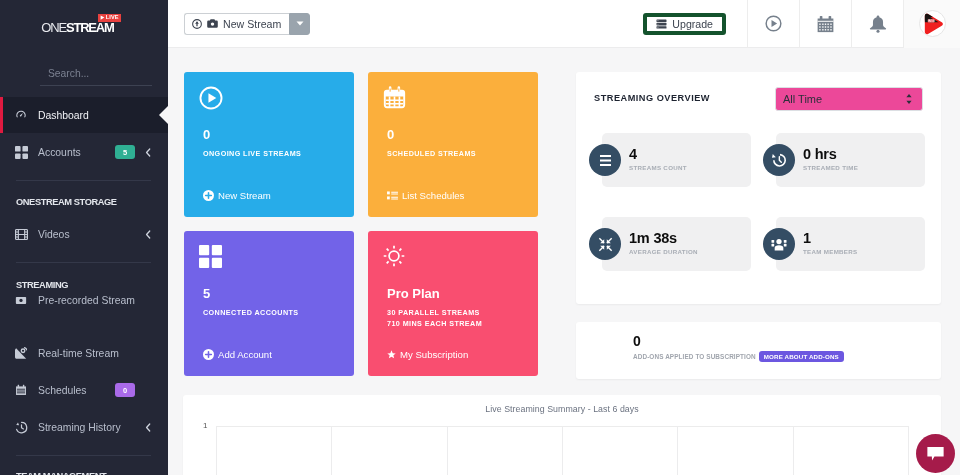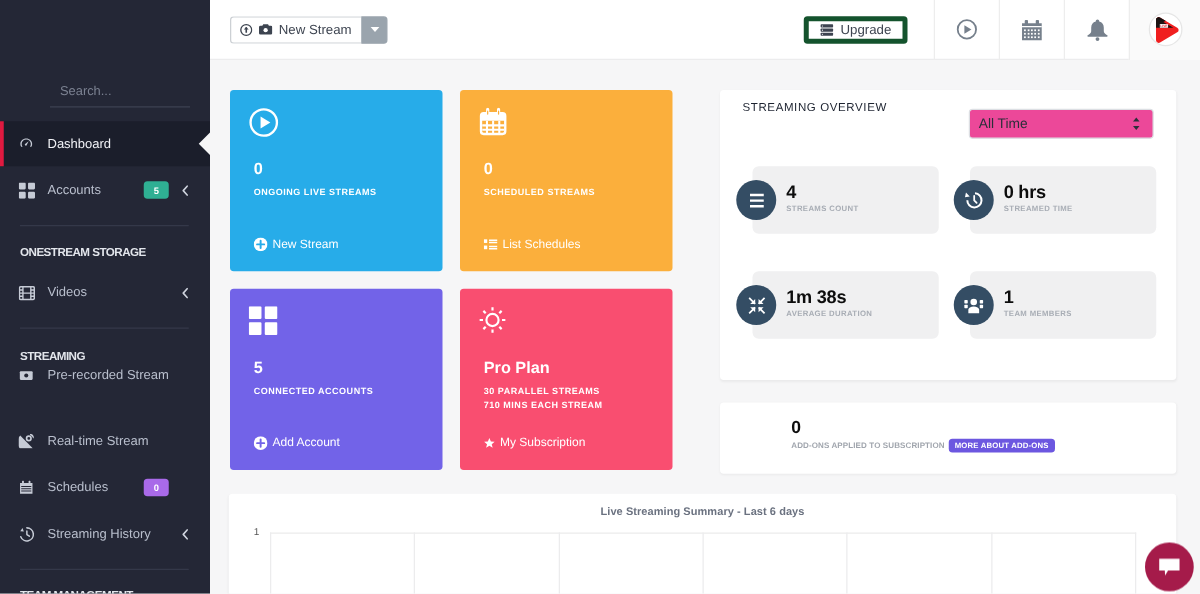--- a/index.html
+++ b/index.html
@@ -85,51 +85,62 @@
   .tiles { display: flex; flex-wrap: wrap; gap: 14px 14px; }
   .tile { width: 170px; height: 145px; border-radius: 3px; color: #fff; position: relative; cursor: pointer; }
   .tile .tile-ic { position:absolute; left: 15px; top: 14px; display: flex; align-items: flex-start; }
   .tile .big { position:absolute; left:19px; top:56px; font-size: 13px; font-weight: 700; letter-spacing: 0; line-height: 13px; }
   .tile .cap { position:absolute; left:19px; top:77px; font-size: 7.2px; font-weight: 700; letter-spacing: .42px; line-height: 9px; }
   .tile .sub { position:absolute; left:19px; top:76px; font-size: 7.2px; font-weight: 700; letter-spacing: .42px; line-height: 11px; }
   .tile .act { position: absolute; left: 19px; top: 118px; font-size: 9.6px; display: flex; align-items: center; gap: 4px; line-height: 11px; }
 
   .card { background: #fff; border-radius: 3px; box-shadow: 0 1px 2px rgba(0,0,0,.05); }
   .ov-card { height: 232px; position: relative; }
-  .ov-title { position: absolute; left: 18px; top: 9px; font-size: 9.2px; font-weight: 400; letter-spacing: .5px; color: #1d2330; }
+  .ov-title { position: absolute; left: 18px; top: 21px; font-size: 9.2px; font-weight: 700; letter-spacing: .5px; color: #1d2330; }
   .ov-select {
     position: absolute; right: 18px; top: 15px;
     border: 1px solid #dcdfe3; border-radius: 3px; height: 24px; width: 148px; display: flex; align-items: center;
     justify-content: space-between; padding: 0 9px 0 7px; font-size: 11px; color: #2b2f3a; background: #ec4899; cursor: pointer;
   }
   .stat { position: absolute; width: 149px; height: 54px; background: #f0f0f1; border-radius: 5px; display: flex; align-items: center; padding-left: 27px; }
   .stat .circ { position: absolute; left: -13px; top: 50%; transform: translateY(-50%); width: 32px; height: 32px; border-radius: 50%; background: #344d64; display: flex; align-items: center; justify-content: center; color: #fff; }
   .stat .v { font-size: 14.5px; font-weight: 700; color: #0d0d0d; letter-spacing: -0.2px; line-height: 13px; }
   .stat .k { font-size: 6.2px; font-weight: 700; letter-spacing: .3px; color: #a8adb5; margin-top: 3px; line-height: 8px; }
 
   .addons { position: relative; }
   .addons .num { position:absolute; left:57px; top:12px; font-size: 14px; font-weight: 700; color: #0d0d0d; line-height:14px; }
   .addons .row { position:absolute; left:57px; top:29px; display: flex; align-items: center; gap: 3px; }
   .addons .lbl { font-size: 6.4px; font-weight: 700; letter-spacing: .1px; color: #a0a5ad; line-height:9px; }
   .addons .pill { background: #6c57e0; color: #fff; font-size: 6.2px; font-weight: 700; letter-spacing: .15px; padding: 0 5px; height:11px; display:flex; align-items:center; border-radius: 3px; cursor: pointer; }
 
   .chart-card { position: relative; margin-top: 16px; background: #fff; border-radius: 3px; box-shadow: 0 1px 2px rgba(0,0,0,.05); height: 120px; width: 758px; margin-left:-1px; padding: 9px 16px 0 16px; }
-  .chart-title { text-align: center; font-size: 8.8px; font-weight: 700; color: #6b7280; letter-spacing: .05px; }
+  .chart-title { text-align: center; font-size: 8.8px; font-weight: 400; color: #6b7280; letter-spacing: .05px; }
   .chart-area { position: absolute; left: 0; top: 31px; right: 0; bottom: 0; }
   .y-label { position: absolute; left: 20px; top: 26px; font-size: 8px; color: #555; }
   .gridline-h { position: absolute; left: 33px; right: 32px; top: 31px; height: 1px; background: #ececec; }
   .gridline-v { position: absolute; top: 31px; bottom: 0; width: 1px; background: #ececed; }
 
   .chat-fab { position: fixed; right: 5px; bottom: 2px; width: 39px; height: 39px; border-radius: 50%; background: #a51b4a; display: flex; align-items: center; justify-content: center; cursor: pointer; }
 </style>
 </head>
 <body>
 
 <div class="app">
   <div class="sidebar">
+    <div class="logo-wrap">
+      <div class="logo">
+        <span class="one">ONE</span><span class="stream">STREAM</span>
+        <span class="live">
+          <svg width="5" height="5" viewBox="0 0 8 8">
+              <path d="M1 0.6 L7 4 L1 7.4 Z" fill="#fff"></path>
+            </svg>
+          <span>LIVE</span>
+        </span>
+      </div>
+    </div>
 
     <div class="search-row">
       <input class="search-input" placeholder="Search..." style="">
     </div>
 
       <div class="nav-item active" style="top:97px">
         <span class="ic">
           <svg width="14" height="14" viewBox="0 0 16 16">
             <path d="M8 3.2c-3 0-5.4 2.2-5.4 5 0 .9.25 1.75.7 2.5h1.35c-.55-.7-.85-1.55-.85-2.5 0-2.2 1.88-4 4.2-4s4.2 1.8 4.2 4c0 .95-.3 1.8-.85 2.5h1.35c.45-.75.7-1.6.7-2.5 0-2.8-2.4-5-5.4-5z" fill="currentColor"></path>
             <path d="M10.2 5.6 L7.2 8.1 a.85.85 0 1 0 1.1 1.2z" fill="currentColor"></path>

